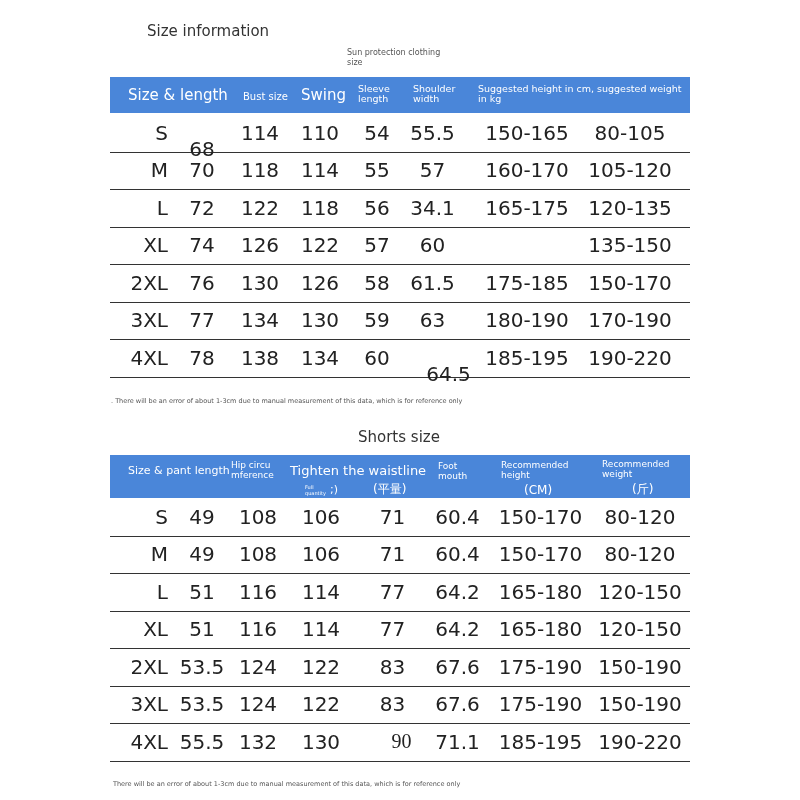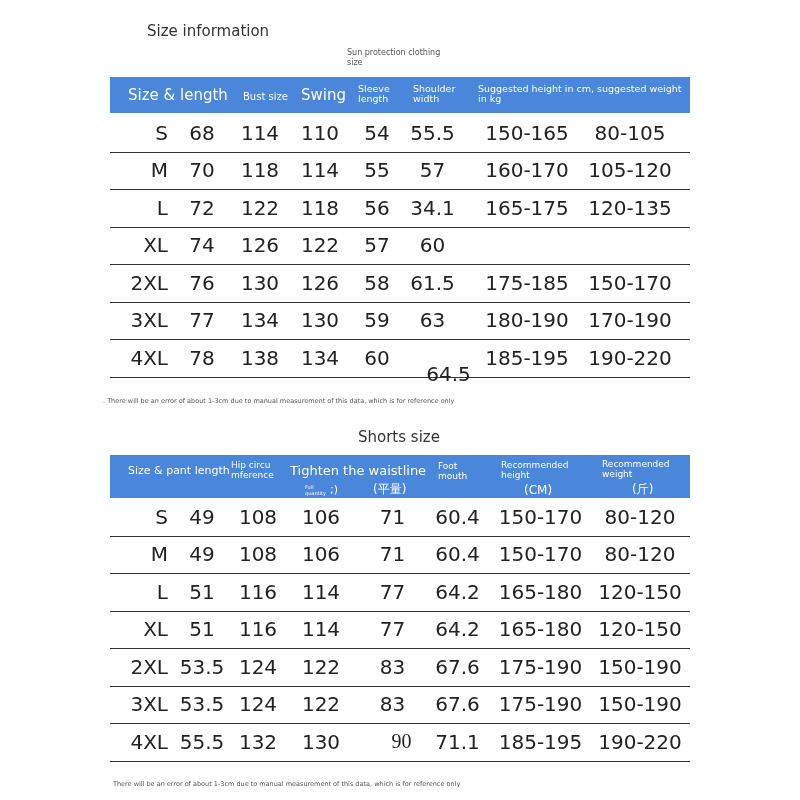--- a/index.html
+++ b/index.html
@@ -30,21 +30,21 @@
   <div class="h" style="left:133px;top:14px;font-size:10px;">Bust size</div>
   <div class="h" style="left:191px;top:10px;font-size:15px;">Swing</div>
   <div class="h" style="left:248px;top:7px;font-size:9.5px;width:40px;">Sleeve length</div>
   <div class="h" style="left:303px;top:7px;font-size:9.5px;width:45px;">Shoulder width</div>
   <div class="h" style="left:368px;top:7px;font-size:9.5px;width:212px;">Suggested height in cm, suggested weight in kg</div>
 </div>
 
 <div id="top-rows">
     <div class="row" style="top: 114px; height: 37.5px;">
       <div class="cell r" style="left: 0px; width: 58px;">S</div>
-      <div class="cell c" style="left: 72px; width: 40px;">68</div>
+      <div class="cell c" style="left: 72px; width: 40px; margin-top: 16px;">68</div>
       <div class="cell c" style="left: 125px; width: 50px;">114</div>
       <div class="cell c" style="left: 185px; width: 50px;">110</div>
       <div class="cell c" style="left: 247px; width: 40px;">54</div>
       <div class="cell c" style="left: 295px; width: 55px;">55.5</div>
       <div class="cell c" style="left: 362px; width: 110px;">150-165</div>
       <div class="cell c" style="left: 470px; width: 100px;">80-105</div>
     </div>
     <div class="row" style="top: 151.5px; height: 37.5px;">
       <div class="cell r" style="left: 0px; width: 58px;">M</div>
       <div class="cell c" style="left: 72px; width: 40px;">70</div>
@@ -65,20 +65,21 @@
       <div class="cell c" style="left: 362px; width: 110px;">165-175</div>
       <div class="cell c" style="left: 470px; width: 100px;">120-135</div>
     </div>
     <div class="row" style="top: 226.5px; height: 37.5px;">
       <div class="cell r" style="left: 0px; width: 58px;">XL</div>
       <div class="cell c" style="left: 72px; width: 40px;">74</div>
       <div class="cell c" style="left: 125px; width: 50px;">126</div>
       <div class="cell c" style="left: 185px; width: 50px;">122</div>
       <div class="cell c" style="left: 247px; width: 40px;">57</div>
       <div class="cell c" style="left: 295px; width: 55px;">60</div>
+      <div class="cell c" style="left: 470px; width: 100px;">135-150</div>
     </div>
     <div class="row" style="top: 264px; height: 37.5px;">
       <div class="cell r" style="left: 0px; width: 58px;">2XL</div>
       <div class="cell c" style="left: 72px; width: 40px;">76</div>
       <div class="cell c" style="left: 125px; width: 50px;">130</div>
       <div class="cell c" style="left: 185px; width: 50px;">126</div>
       <div class="cell c" style="left: 247px; width: 40px;">58</div>
       <div class="cell c" style="left: 295px; width: 55px;">61.5</div>
       <div class="cell c" style="left: 362px; width: 110px;">175-185</div>
       <div class="cell c" style="left: 470px; width: 100px;">150-170</div>
@@ -98,21 +99,21 @@
       <div class="cell c" style="left: 72px; width: 40px;">78</div>
       <div class="cell c" style="left: 125px; width: 50px;">138</div>
       <div class="cell c" style="left: 185px; width: 50px;">134</div>
       <div class="cell c" style="left: 247px; width: 40px;">60</div>
       <div class="cell c" style="left: 311px; width: 55px; margin-top: 16px;">64.5</div>
       <div class="cell c" style="left: 362px; width: 110px;">185-195</div>
       <div class="cell c" style="left: 470px; width: 100px;">190-220</div>
     </div>
   </div>
 
-<div class="abs note" style="left:103px;top:397px;">. There will be an error of about 1-3cm due to manual measurement of this data, which is for reference only</div>
+<div class="abs note" style="left:111px;top:397px;">. There will be an error of about 1-3cm due to manual measurement of this data, which is for reference only</div>
 
 <div class="abs title2">Shorts size</div>
 
 <div class="hdr hdr2">
   <div class="h" style="left:18px;top:10px;font-size:11px;">Size &amp; pant length</div>
   <div class="h" style="left:121px;top:6px;font-size:9px;width:45px;">Hip circu mference</div>
   <div class="h" style="left:180px;top:9px;font-size:13px;">Tighten the waistline</div>
   <div class="h" style="left:195px;top:30px;font-size:5px;width:22px;">Full quantity</div>
   <div class="h" style="left:220px;top:29px;font-size:11px;">;)</div>
   <div class="h" style="left:263px;top:28px;font-size:12px;">(平量)</div>

